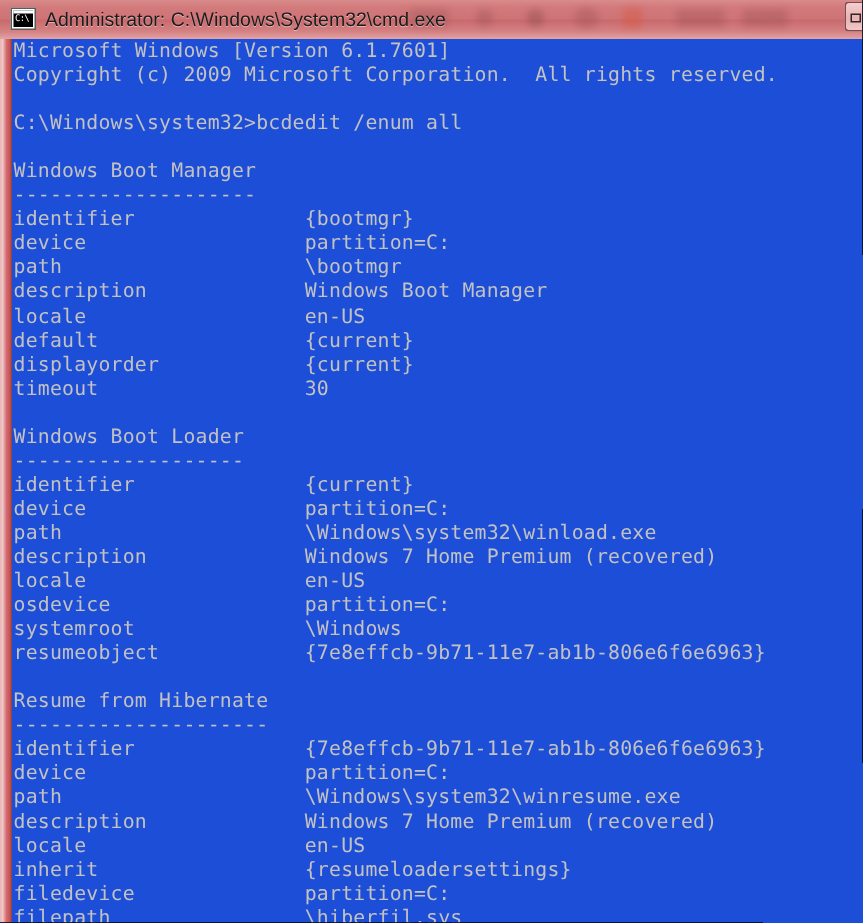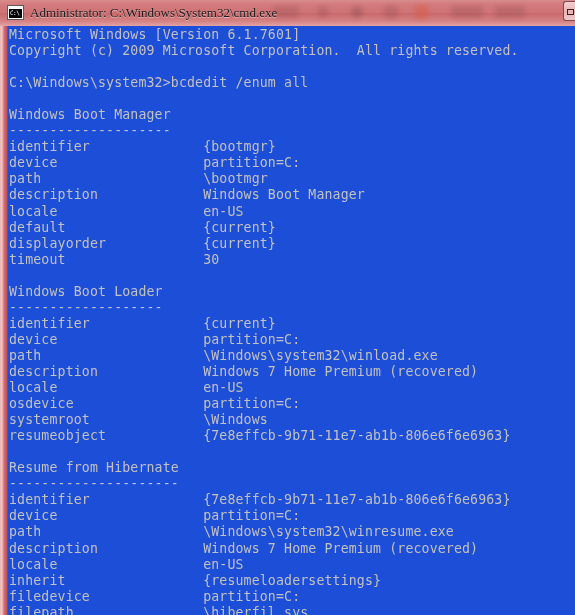--- a/index.html
+++ b/index.html
@@ -93,21 +93,21 @@
     font-size: 6px;
     line-height: 6px;
     letter-spacing: -0.5px;
     white-space: nowrap;
   }
 
   #title-text {
     position: absolute;
     left: 30px;
     top: 3px;
-    font-family: Liberation Serif, serif;
+    font-family: Liberation Sans, sans-serif;
     font-size: 13px;
     line-height: 19px;
     color: #1b1b1b;
     white-space: nowrap;
     text-shadow: 0 1px 0 rgba(255,255,255,.45);
   }
 
   
   #winctl-partial {
     position: absolute;

